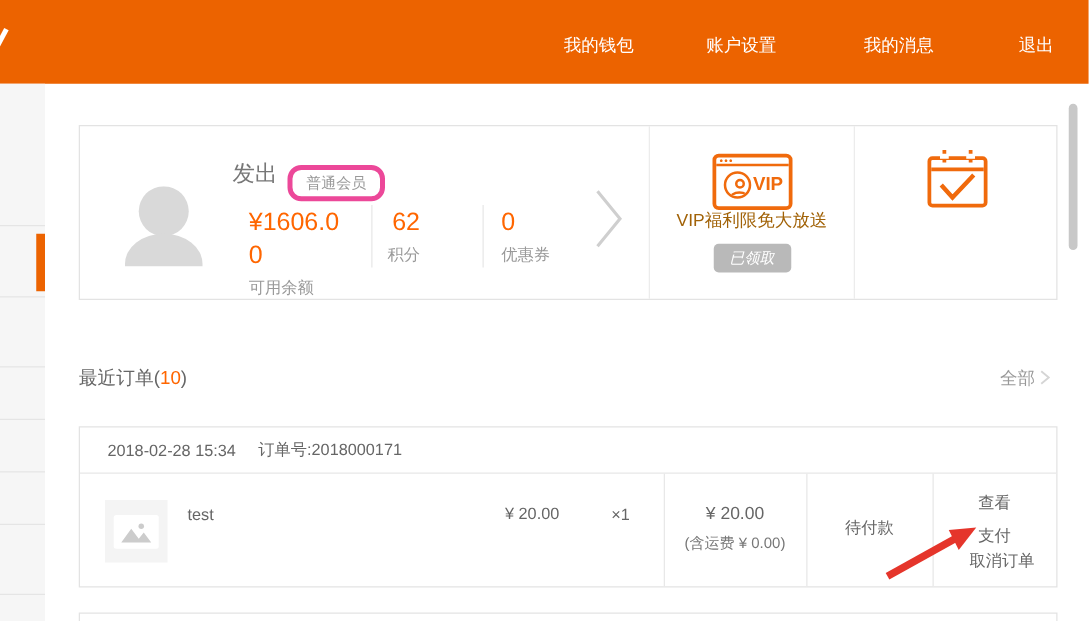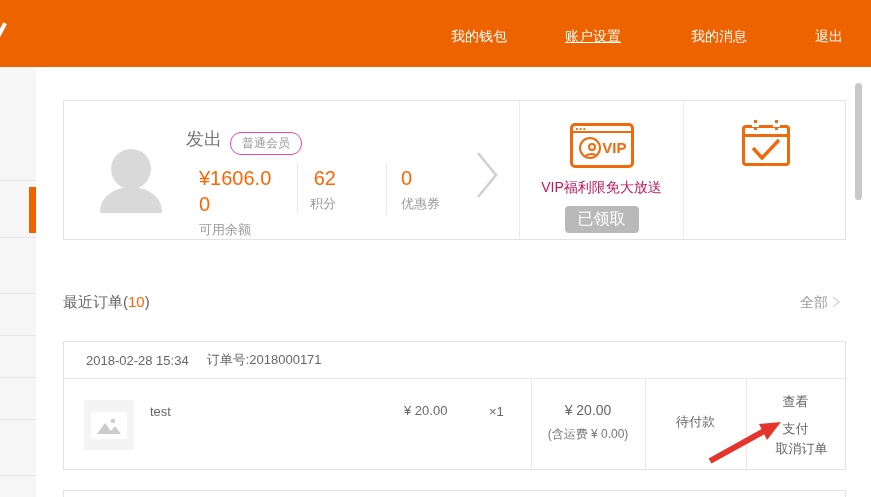--- a/index.html
+++ b/index.html
@@ -6,58 +6,58 @@
   html,body { width:871px; height:497px; }
   body {
     font-family:"Liberation Sans","DejaVu Sans",sans-serif;
     background:#fff; color:#666; overflow:hidden; position:relative;
   }
   
   .topbar { position:absolute; left:0; top:0; width:871px; height:67px; background:#EC6300; }
   .logo-frag { position:absolute; left:-2px; top:22px; width:4px; height:22px; background:#fff; transform:rotate(28deg); }
   .nav-item { position:absolute; top:28px; color:#fff; font-size:14px; cursor:pointer; white-space:nowrap; }
   .nav-wallet  { left:451px; }
-  .nav-account { left:565px;text-decoration:underline; }
+  .nav-account { left:565px; }
   .nav-message { left:691px; }
   .nav-logout  { left:815px; }
 
   
   .sidebar { position:absolute; left:0; top:67px; width:36px; height:430px; background:#F6F6F6; }
   .sb-line { position:absolute; left:0; width:36px; height:1px; background:#E5E5E5; }
   .sb-active { position:absolute; left:29px; top:120px; width:7px; height:46px; background:#EC6300; }
 
   
   .card { position:absolute; background:#fff; border:1px solid #E3E3E3; }
   .profile-card { left:63px; top:100px; width:783px; height:140px; }
   .avatar { position:absolute; left:34px; top:48px; width:66px; height:64px; overflow:hidden; }
   .avatar .head { position:absolute; left:13px; top:0; width:40px; height:40px; border-radius:50%; background:#D9D9D9; }
   .avatar .body { position:absolute; left:2px; top:38px; width:62px; height:48px; border-radius:50% 50% 0 0; background:#D9D9D9; }
   .username { position:absolute; left:122px; top:26px; font-size:18px; color:#777; }
-  .member-badge { position:absolute; left:166px; top:31px; font-size:12px; color:#999; border:1px solid #ec4899; border-radius:11px; padding:2px 11px; background:#fff; }
+  .member-badge { position:absolute; left:166px; top:31px; font-size:12px; color:#999; border:4px solid #ec4899; border-radius:11px; padding:2px 11px; background:#fff; }
   .stat { position:absolute; top:64px; }
   .stat-balance { left:135px; width:80px; }
   .stat-points  { left:246px;text-align:right; }
   .stat-coupons { left:337px; }
   .stat .val { color:#FF6600; font-size:20px; line-height:26px; word-break:break-all; }
   .stat .lab { color:#999; font-size:13px; margin-top:4px; white-space:nowrap; }
   .stat-sep { position:absolute; top:63px; width:1px; height:50px; background:#E8E8E8; }
   .sep1 { left:233px; } .sep2 { left:322px; }
   .profile-chevron { position:absolute; left:410px; top:48px; cursor:pointer; }
   .promo-box { position:absolute; top:0; height:138px; border-left:1px solid #ECECEC; display:flex; flex-direction:column; align-items:center; cursor:pointer; }
   .promo-vip { left:455px; width:164px; }
   .promo-cal { left:619px; width:164px; }
   .vip-icon { margin-top:22px; width:64px; height:45px; border:3px solid #F06A0C; border-radius:5px; position:relative; }
   .vip-icon .bar { position:absolute; left:0; top:5px; width:58px; height:2px; background:#F06A0C; }
   .vip-icon .dots { position:absolute; left:3px; top:1px; color:#F06A0C; font-size:8px; letter-spacing:1px; line-height:4px; }
   .vip-icon .mag { position:absolute; left:6px; top:11px; width:22px; height:22px; border:2.5px solid #F06A0C; border-radius:50%; overflow:hidden; }
   .vip-icon .mag .p-head { position:absolute; left:7px; top:4px; width:8px; height:8px; border-radius:50%; border:2px solid #F06A0C; }
   .vip-icon .mag .p-body { position:absolute; left:2px; top:14px; width:17px; height:12px; border-radius:50% 50% 0 0; border:2px solid #F06A0C; }
   .vip-icon .viptxt { position:absolute; right:4px; top:13px; color:#F06A0C; font-size:15px; font-weight:bold; }
-  .vip-text { margin-top:11px; font-size:14px; color:#be185d; white-space:nowrap; }
-  .claimed-btn { margin-top:9px; background:#B9B9B9; color:#fff; font-size:16px; border:none; border-radius:4px; padding:3px 13px; cursor:pointer; }
+  .vip-text { font-size:14px; color:#a16207; white-space:nowrap; }
+  .claimed-btn { margin-top:9px; background:#B9B9B9; color:#fff; font-size:12px; border:none; border-radius:4px; padding:3px 13px; cursor:pointer;font-style:italic; }
   .cal-icon { margin-top:19px; position:relative; width:48px; height:46px; }
   .cal-icon .frame { position:absolute; left:0; top:5px; width:48px; height:41px; border:3px solid #F06A0C; border-radius:4px; }
   .cal-icon .hline { position:absolute; left:3px; top:14px; width:42px; height:3px; background:#F06A0C; }
   .cal-icon .ring { position:absolute; top:0; width:3px; height:10px; background:#F06A0C; }
   .cal-icon .r1 { left:12px; } .cal-icon .r2 { left:33px; }
   .cal-icon .gap { position:absolute; top:3px; width:7px; height:4px; background:#fff; }
   .cal-icon .g1 { left:10px; } .cal-icon .g2 { left:31px; }
   .cal-icon svg { position:absolute; left:8px; top:18px; }
 
   

